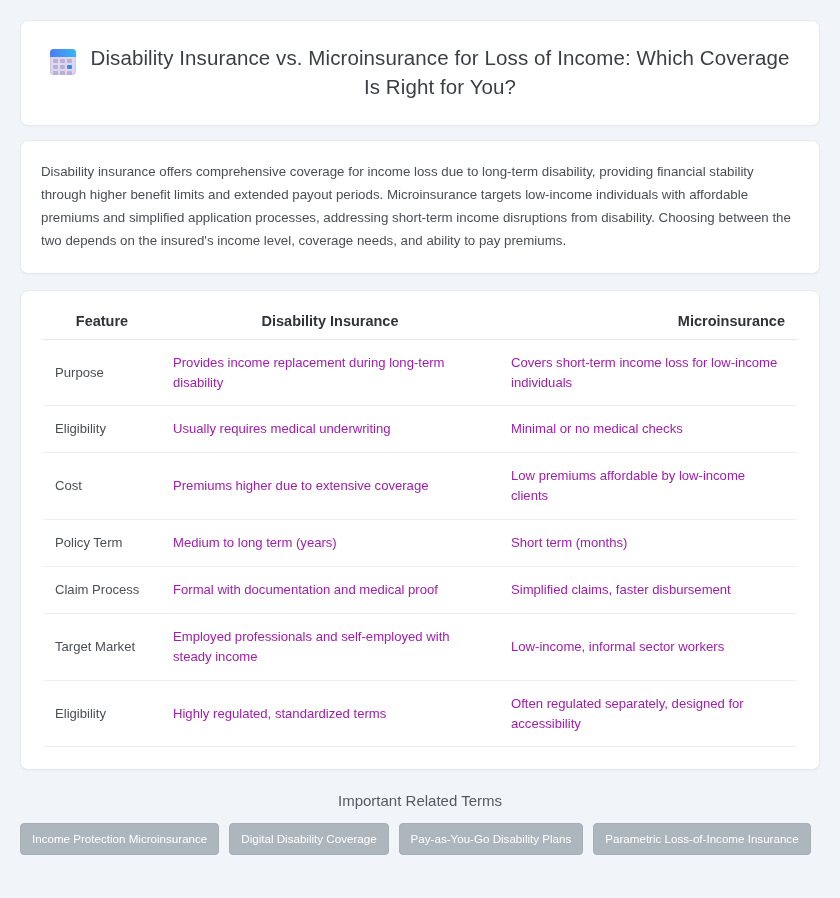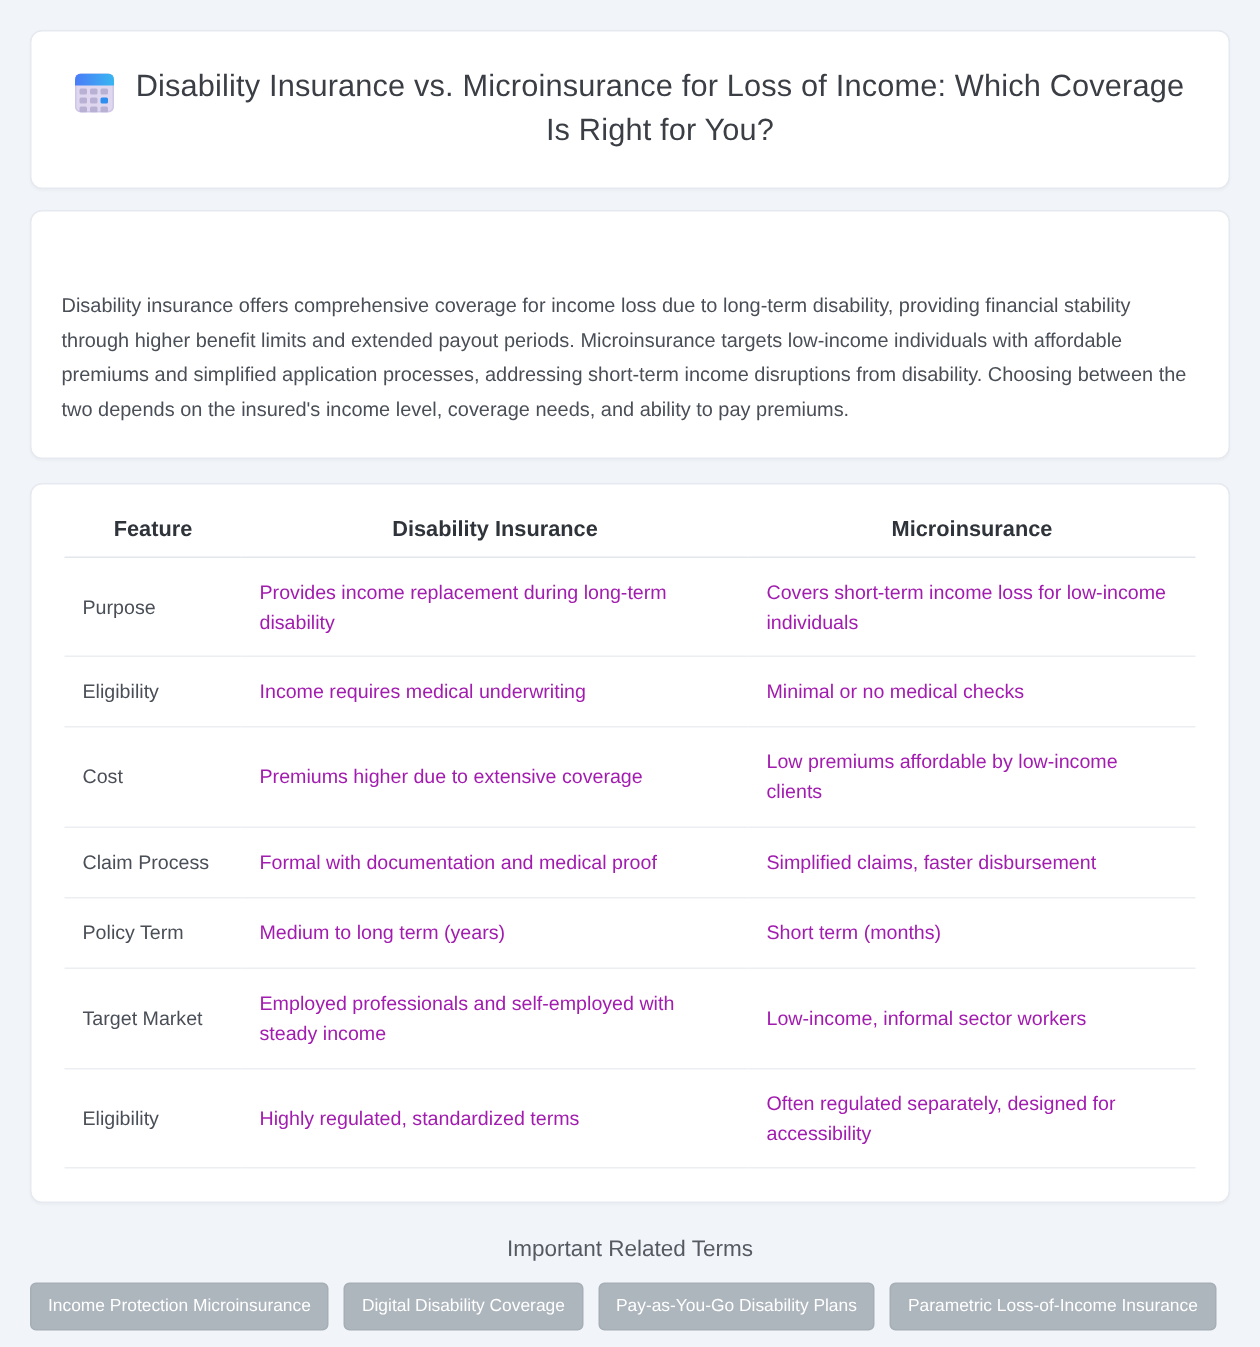--- a/index.html
+++ b/index.html
@@ -83,21 +83,20 @@
 
   
   .summary-card {
     padding: 20px 20px 20px 20px;
     margin-bottom: 16px;
   }
   .summary-text {
     font-size: 13.3px;
     line-height: 1.72;
     color: #4a4f57;
-    margin-top: 32px;
   }
 
   
   .table-card {
     padding: 18px 22px 22px 22px;
     margin-bottom: 16px;
   }
   table.cmp {
     width: 100%;
     border-collapse: collapse;
@@ -107,21 +106,21 @@
     font-size: 14.5px;
     font-weight: 700;
     color: #2f333a;
     text-align: center;
     padding: 4px 12px 10px 12px;
     border-bottom: 1px solid #e3e6eb;
     margin-top: 48px;
   }
   table.cmp th.col-feature { width: 118px; }
   table.cmp th.col-a { width: 338px; }
-  table.cmp th.col-b { width: auto; }
+  table.cmp th.col-b { width: auto; text-align: right; }
 
   table.cmp td {
     font-size: 13.1px;
     line-height: 1.52;
     color: #a21caf;
     padding: 13px 12px 13px 12px;
     vertical-align: middle;
     border-bottom: 1px solid #eceef2;
   }
   table.cmp tr:last-child td { border-bottom: 1px solid #eceef2; }
@@ -192,37 +191,37 @@
         </tr>
       </thead>
       <tbody>
         <tr>
           <td class="feature-cell">Purpose</td>
           <td>Provides income replacement during long-term disability</td>
           <td>Covers short-term income loss for low-income individuals</td>
         </tr>
         <tr>
           <td class="feature-cell">Eligibility</td>
-          <td>Income requires medical underwriting</td>
+          <td>Usually requires medical underwriting</td>
           <td>Minimal or no medical checks</td>
         </tr>
         <tr>
           <td class="feature-cell">Cost</td>
           <td>Premiums higher due to extensive coverage</td>
           <td>Low premiums affordable by low-income clients</td>
         </tr>
         <tr>
+          <td class="feature-cell">Policy Term</td>
+          <td>Medium to long term (years)</td>
+          <td>Short term (months)</td>
+        </tr>
+        <tr>
           <td class="feature-cell">Claim Process</td>
           <td>Formal with documentation and medical proof</td>
           <td>Simplified claims, faster disbursement</td>
-        </tr>
-        <tr>
-          <td class="feature-cell">Policy Term</td>
-          <td>Medium to long term (years)</td>
-          <td>Short term (months)</td>
         </tr>
         <tr>
           <td class="feature-cell">Target Market</td>
           <td>Employed professionals and self-employed with steady income</td>
           <td>Low-income, informal sector workers</td>
         </tr>
         <tr>
           <td class="feature-cell">Eligibility</td>
           <td>Highly regulated, standardized terms</td>
           <td>Often regulated separately, designed for accessibility</td>

